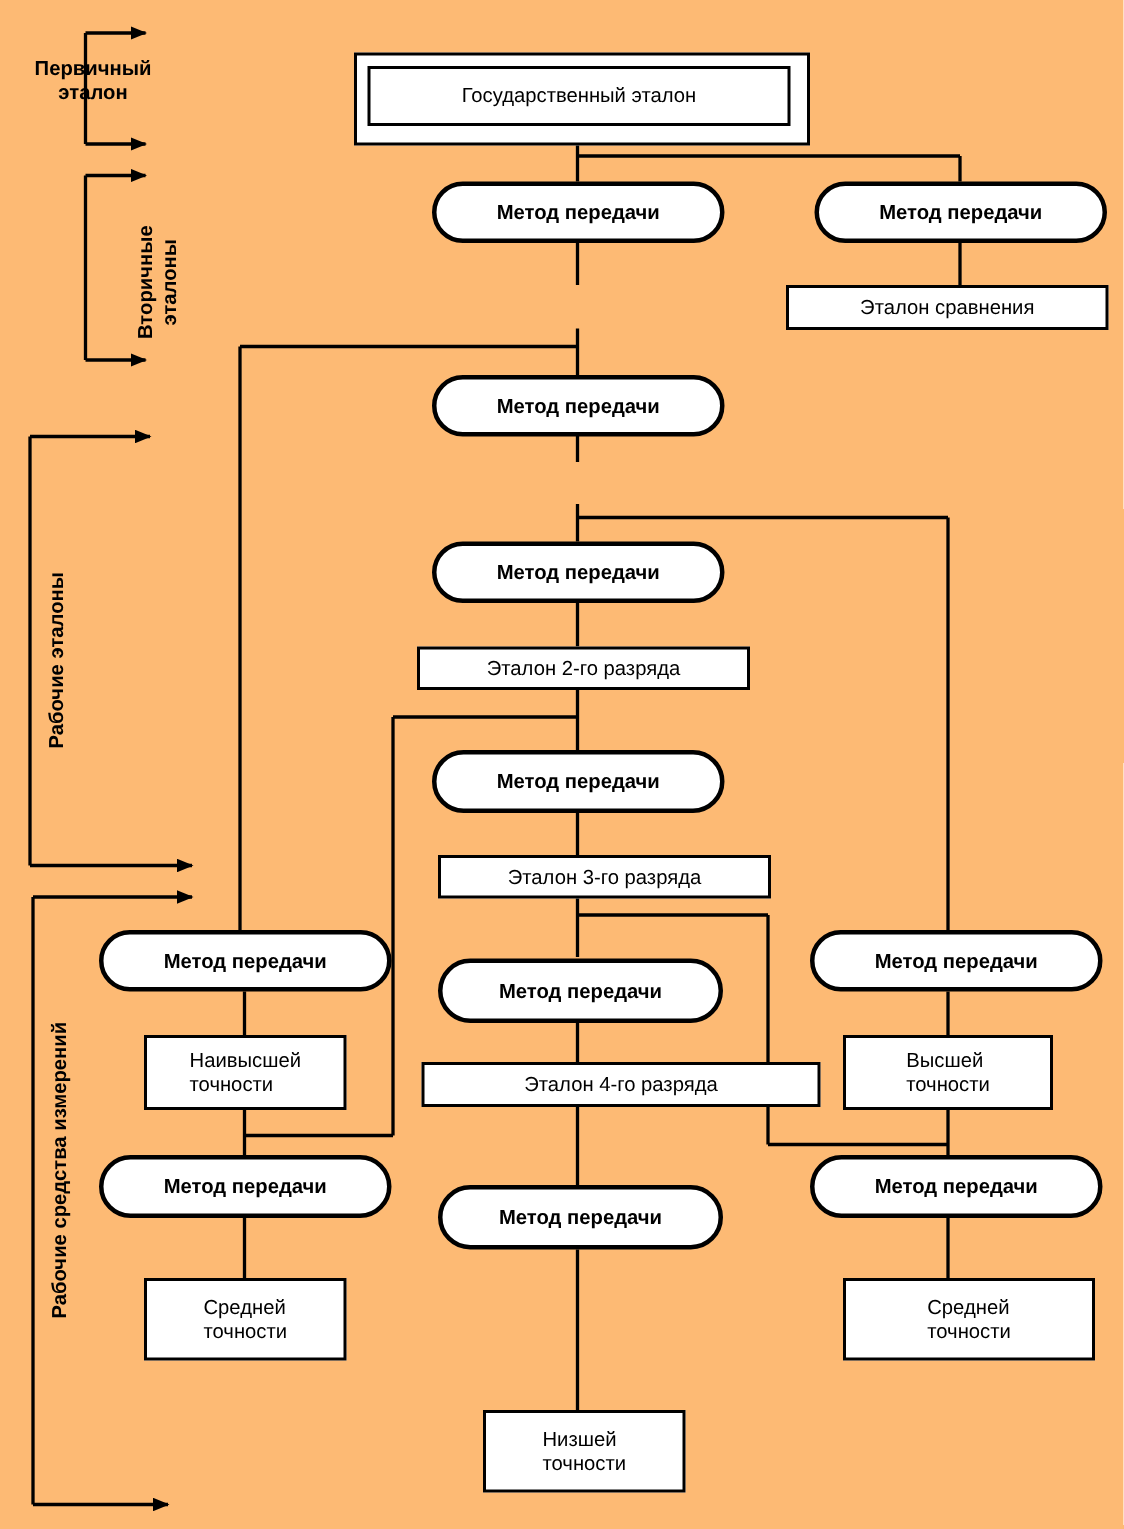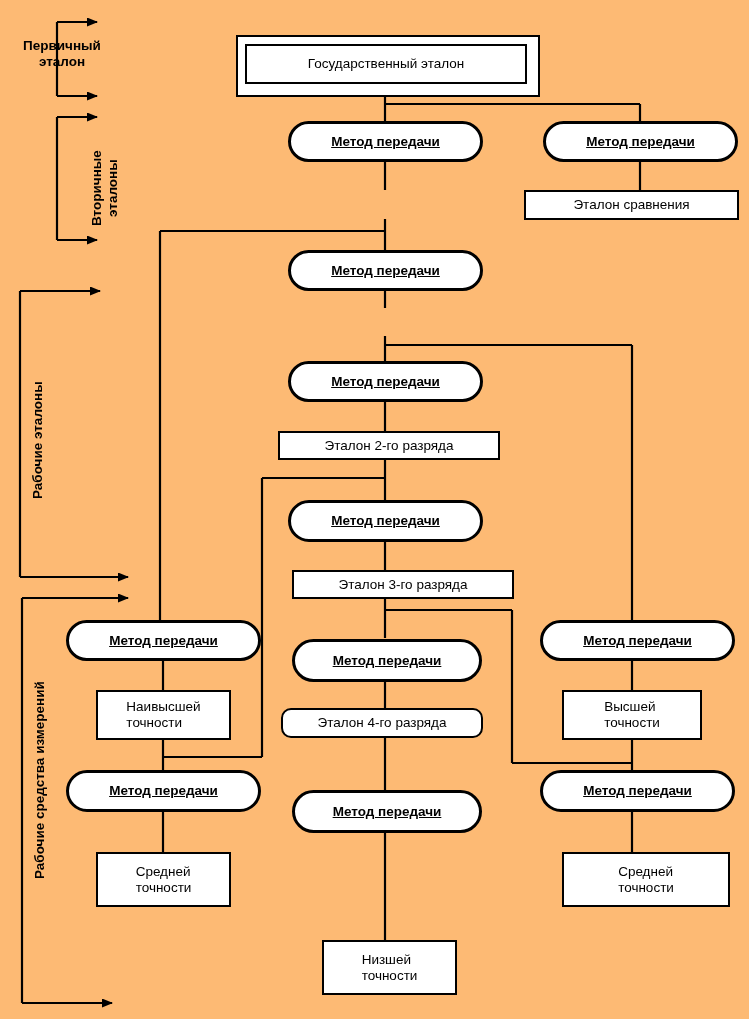--- a/index.html
+++ b/index.html
@@ -6,21 +6,21 @@
   body{font-family:"Liberation Sans","DejaVu Sans",sans-serif;}
   #canvas{position:relative;width:749px;height:1019px;background:#fdba74;overflow:hidden;}
   svg#wires{position:absolute;left:0;top:0;width:749px;height:1019px;pointer-events:none;}
 
   .node{position:absolute;box-sizing:border-box;display:flex;align-items:center;
         justify-content:center;text-align:left;background:#fff;color:#000;
         line-height:1.15;z-index:3;}
 
   .rect{border:2.5px solid #000;font-size:13.5px;font-weight:400;}
   .rect-outer{border:2.5px solid #000;background:#fff;z-index:2;}
-  .oval{border:3px solid #000;border-radius:999px;font-size:13.5px;font-weight:bold;text-decoration:underline;}
+  .oval{border:3px solid #000;border-radius:999px;font-size:13.5px;font-weight:bold;}
 
   .side-label{position:absolute;font-weight:bold;font-size:13.5px;color:#000;
               text-align:center;line-height:1.15;z-index:3;background:transparent;}
   .vert{writing-mode:vertical-rl;transform:rotate(180deg);}
 </style>
 </head>
 <body>
 
 <div id="canvas">
 
@@ -124,21 +124,21 @@
 
   <div class="node oval" style="left:288px;top:250px;width:195px;height:41px;">Метод передачи</div>
 
   <div class="node oval" style="left:288px;top:361px;width:195px;height:41px;">Метод передачи</div>
   <div class="node rect" style="left:278px;top:431px;width:222px;height:29px;">Эталон 2-го разряда</div>
 
   <div class="node oval" style="left:288px;top:500px;width:195px;height:42px;">Метод передачи</div>
   <div class="node rect" style="left:292px;top:570px;width:222px;height:29px;">Эталон 3-го разряда</div>
 
   <div class="node oval" style="left:292px;top:639px;width:190px;height:43px;">Метод передачи</div>
-  <div class="node rect" style="left:281px;top:708px;width:202px;height:30px;border-radius:10px;">Эталон 4-го разряда</div>
+  <div class="node rect" style="left:281px;top:708px;width:266px;height:30px;">Эталон 4-го разряда</div>
 
   <div class="node oval" style="left:292px;top:790px;width:190px;height:43px;">Метод передачи</div>
   <div class="node rect" style="left:322px;top:940px;width:135px;height:55px;white-space:pre-line;">Низшей
 точности</div>
 
   <div class="node oval" style="left:66px;top:620px;width:195px;height:41px;">Метод передачи</div>
   <div class="node rect" style="left:96px;top:690px;width:135px;height:50px;white-space:pre-line;">Наивысшей
 точности</div>
 
   <div class="node oval" style="left:66px;top:770px;width:195px;height:42px;">Метод передачи</div>

